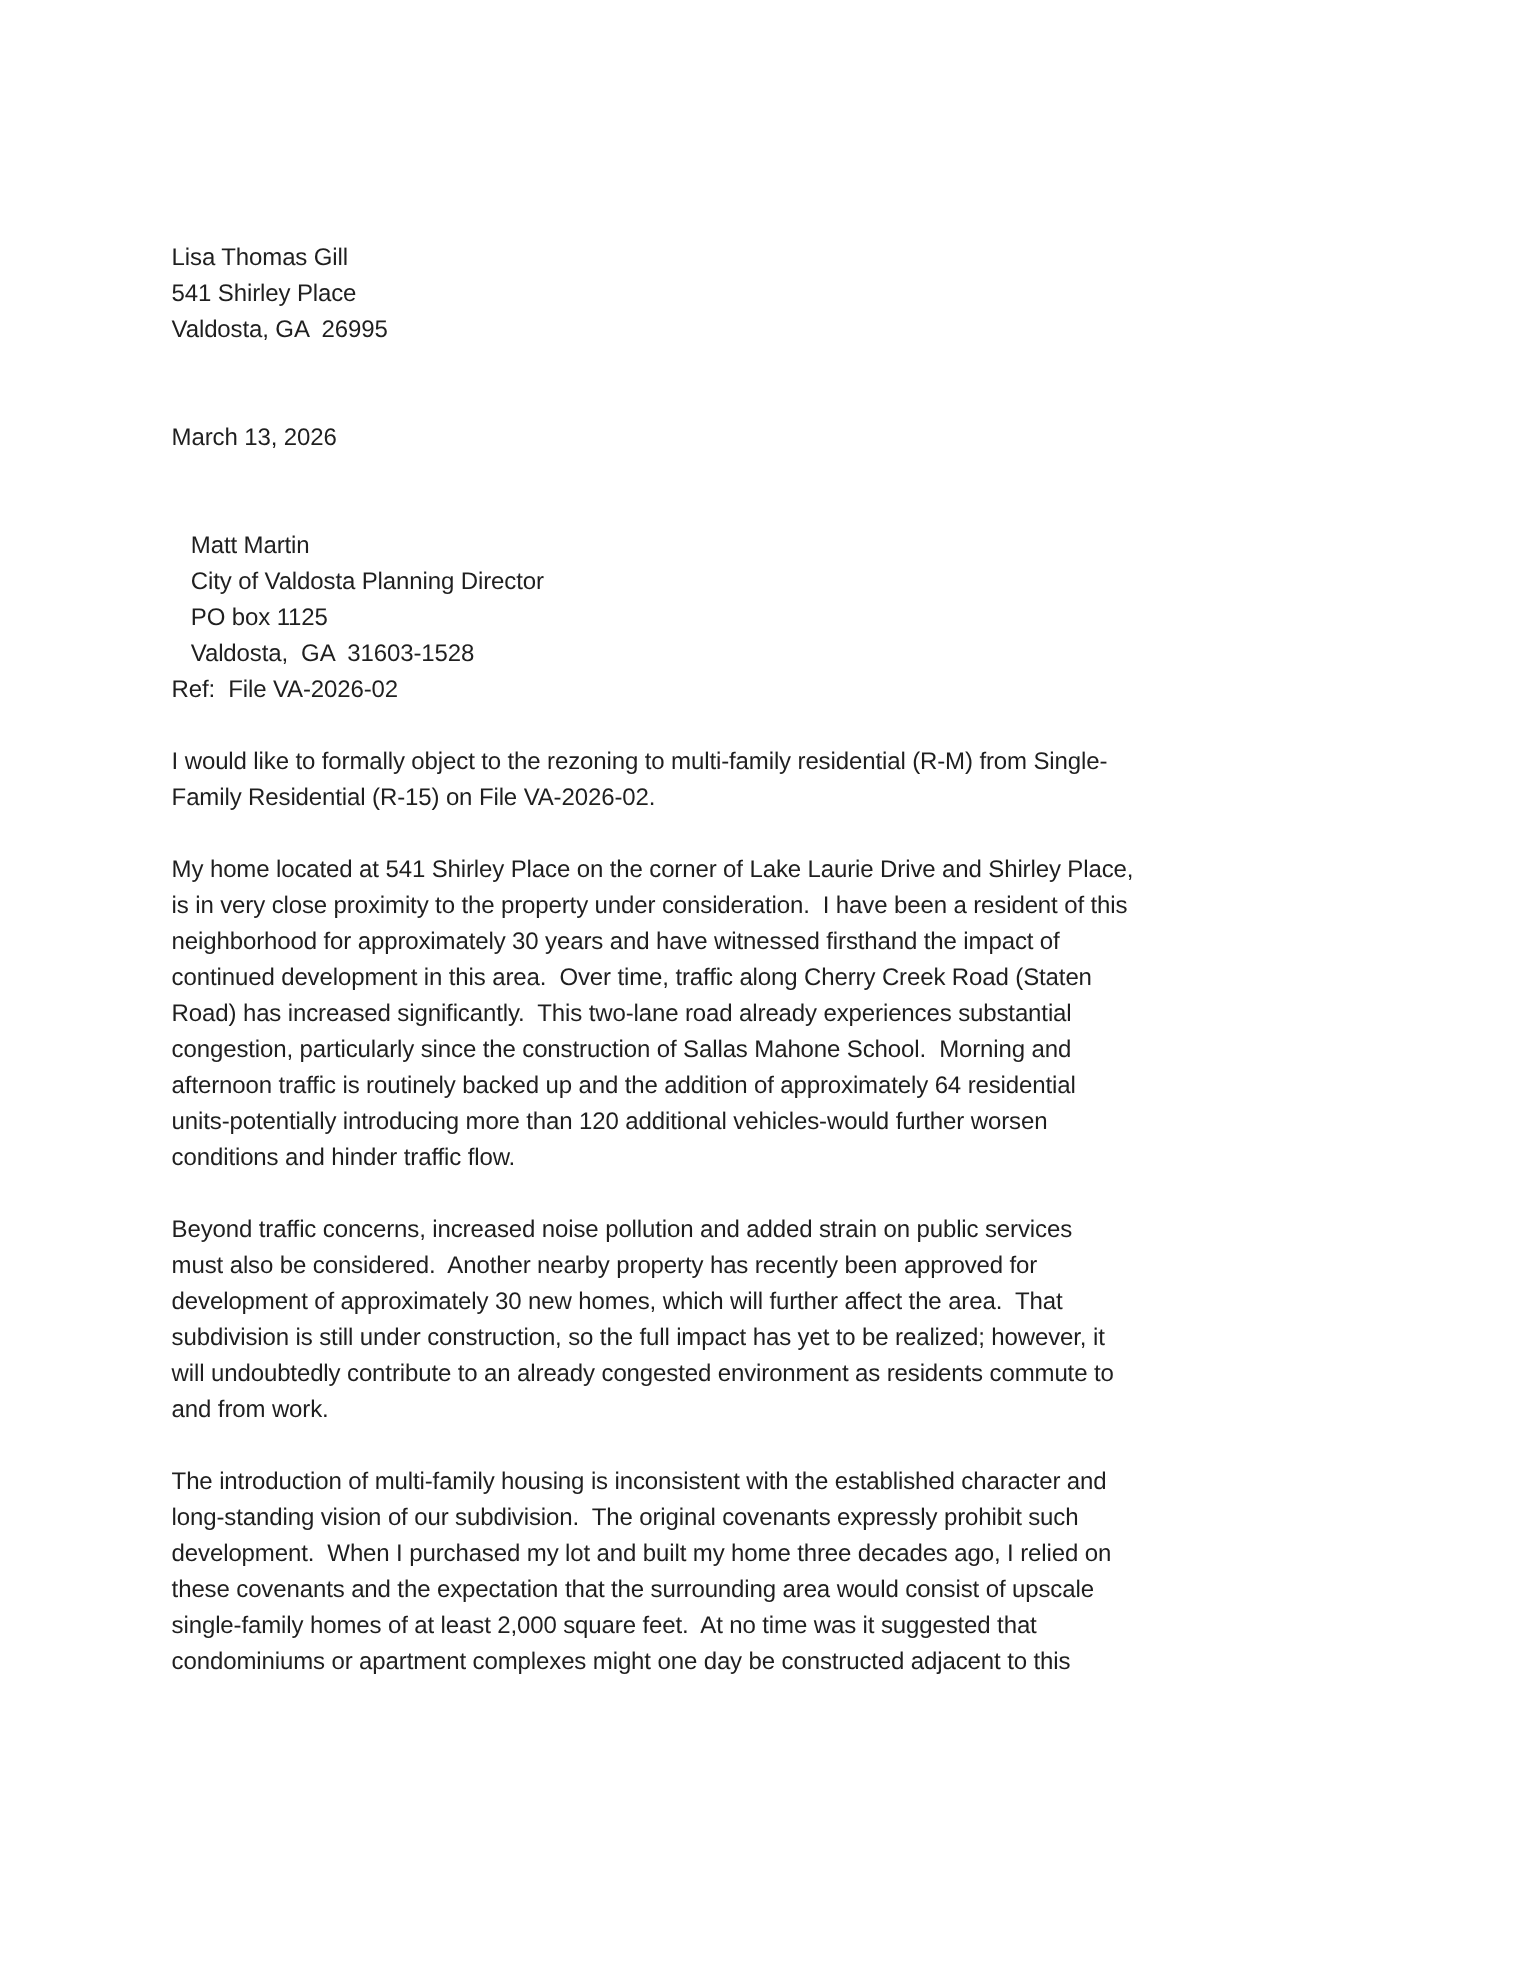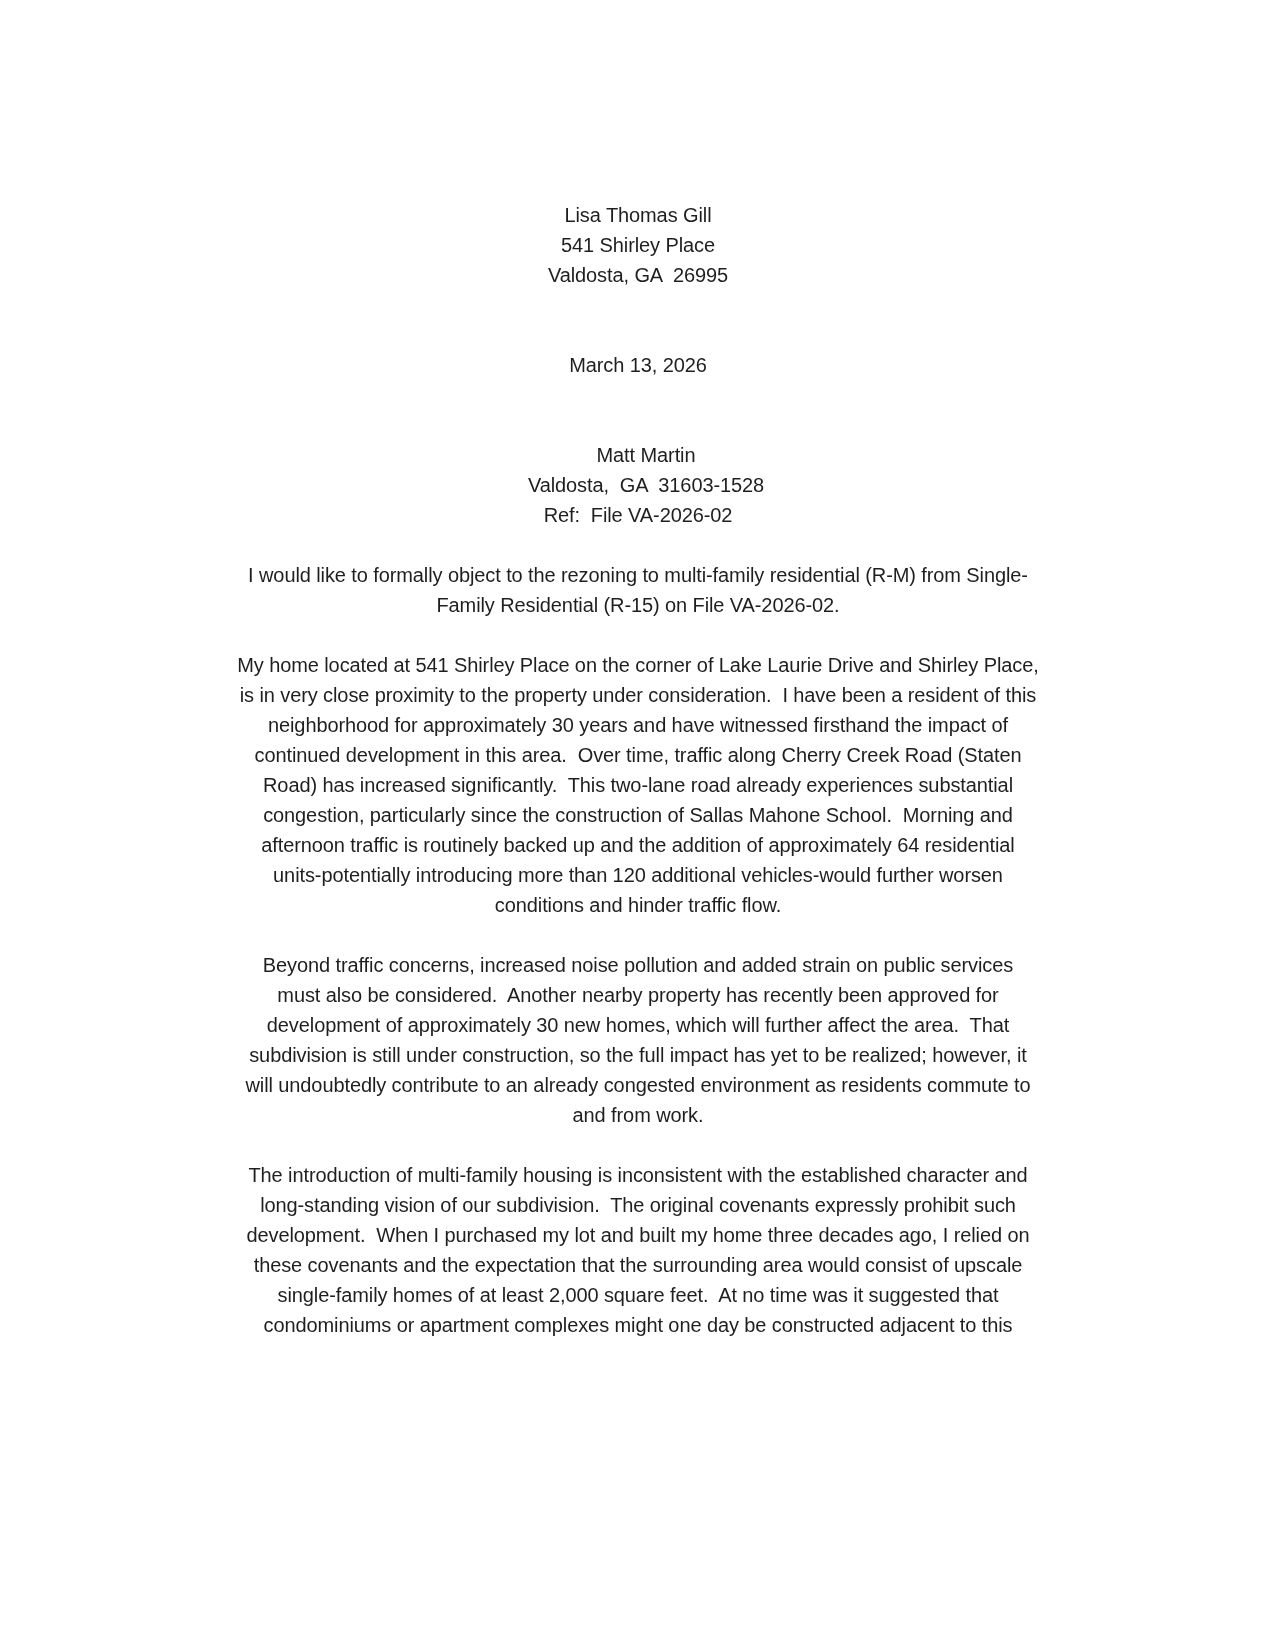--- a/index.html
+++ b/index.html
@@ -20,21 +20,20 @@
     position: absolute;
     left: 143px;
     top: 200px;
     width: 990px;
     font-size: 20px;
     line-height: 30px;
     letter-spacing: -0.1px;
   }
   .block div, .line, .para {
     white-space: pre-wrap;
-    text-align: center;
   }
   .date-line      { margin-top: 60px; }
   .recipient      { margin-top: 60px; margin-left: 16px; }
   .reference-line { }
   .salutation     { margin-top: 32px; }
   .para           { margin: 30px 0 0 0; }
 </style>
 </head>
 <body>
 
@@ -44,20 +43,22 @@
     <div class="block sender">
       <div class="line">Lisa Thomas Gill</div>
       <div class="line">541 Shirley Place</div>
       <div class="line">Valdosta, GA  26995</div>
     </div>
 
     <div class="line date-line">March 13, 2026</div>
 
     <div class="block recipient">
       <div class="line">Matt Martin</div>
+      <div class="line">City of Valdosta Planning Director</div>
+      <div class="line">PO box 1125</div>
       <div class="line">Valdosta,  GA  31603-1528</div>
     </div>
 
     <div class="line reference-line">Ref:  File VA-2026-02</div>
 
 
     <div class="body-paragraphs">
       <p class="para">I would like to formally object to the rezoning to multi-family residential (R-M) from Single-
 Family Residential (R-15) on File VA-2026-02.</p>
       <p class="para">My home located at 541 Shirley Place on the corner of Lake Laurie Drive and Shirley Place,

